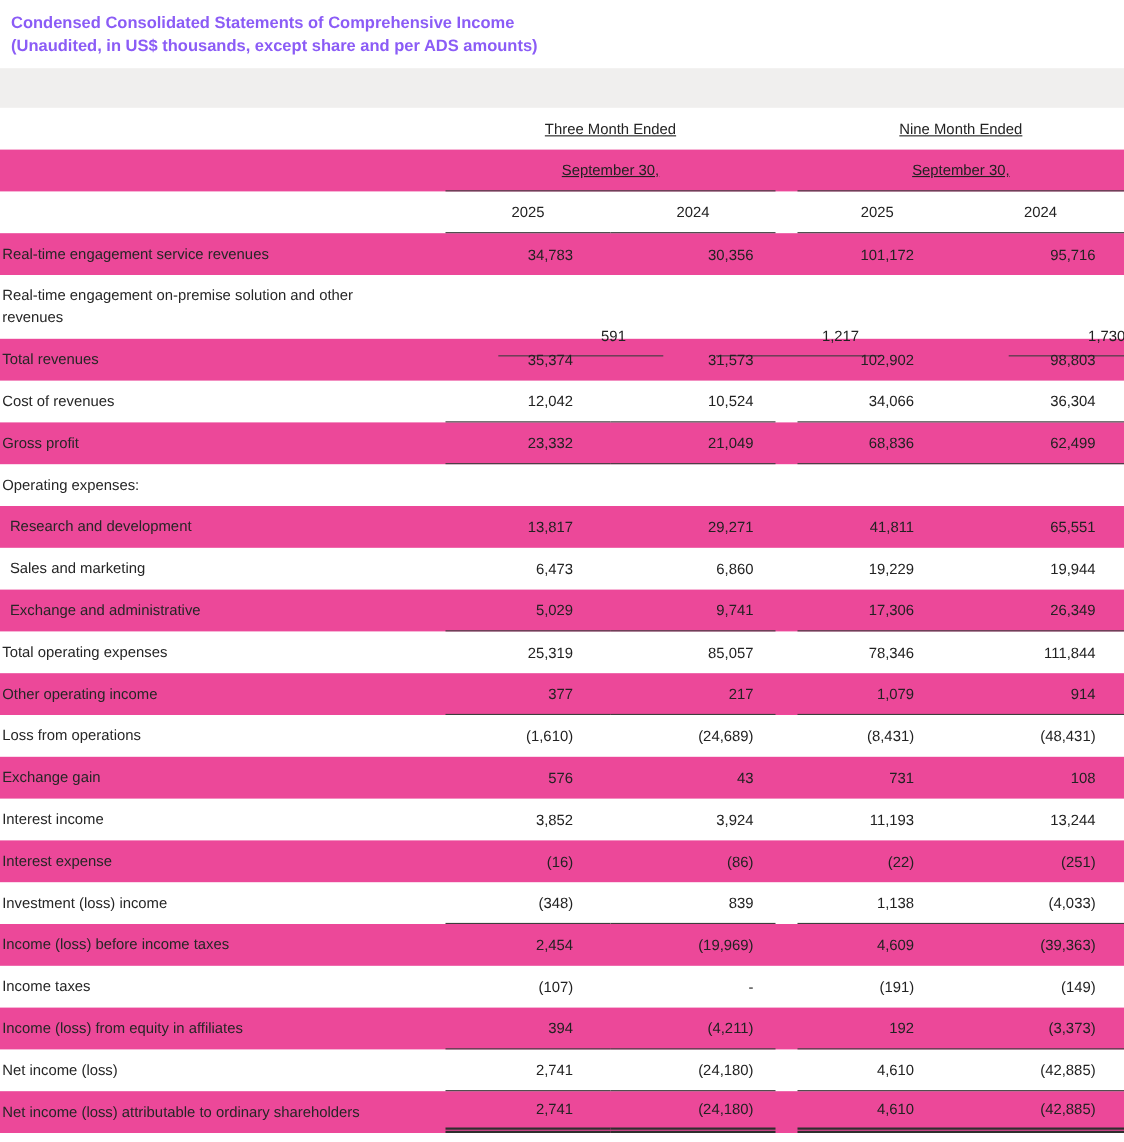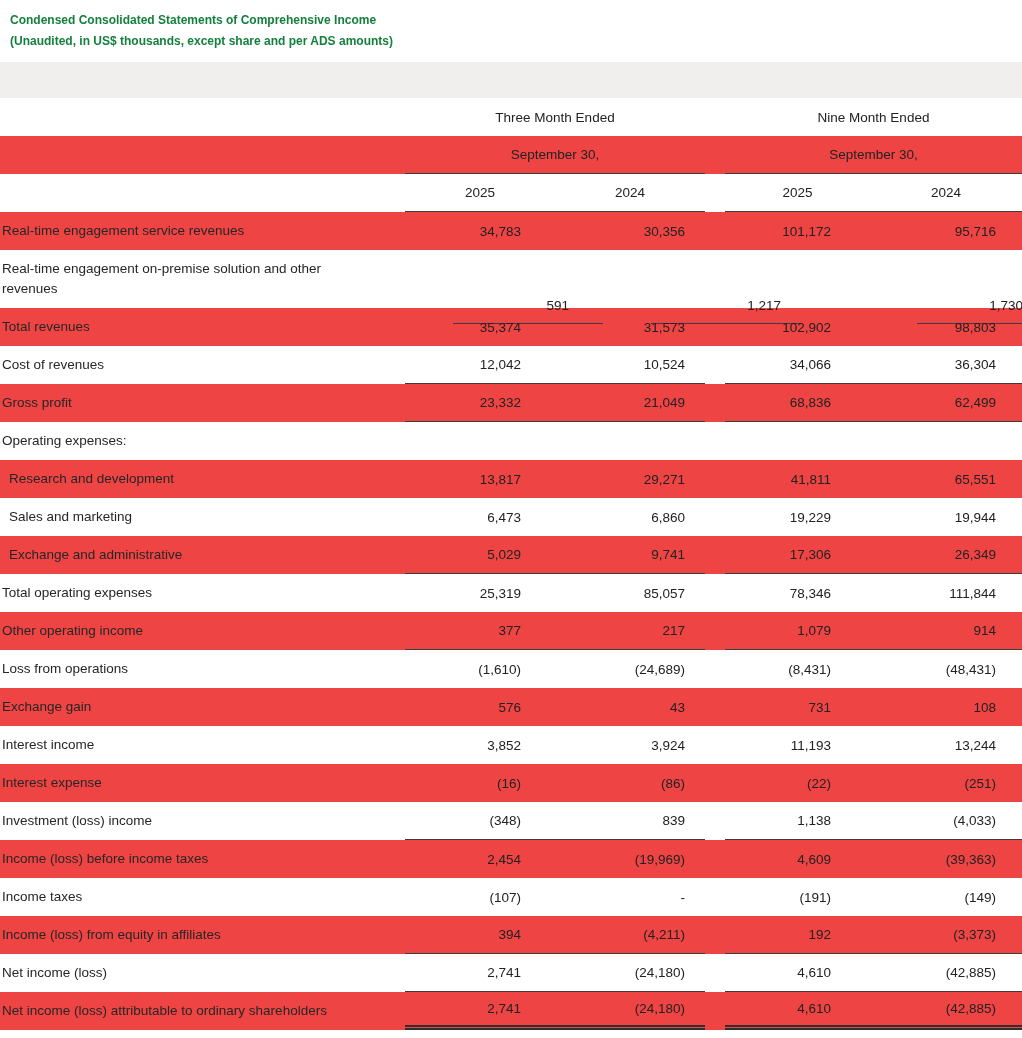--- a/index.html
+++ b/index.html
@@ -5,33 +5,33 @@
   html,body{margin:0;padding:0;background:#ffffff;}
   body{
     width:1022px;height:1038px;
     font-family:"Liberation Sans","DejaVu Sans",sans-serif;
     color:#1f1f1f;
     -webkit-font-smoothing:antialiased;
   }
   .page{width:1022px;}
   .doc-title{padding:10px 0 10px 10px;}
   .doc-title .t1,.doc-title .t2{
-    font-size:12px;font-weight:700;line-height:21px;color:#15803d;
+    font-size:15px;font-weight:700;line-height:21px;color:#8b5cf6;
   }
   .band{height:36px;background:#f0efee;}
 
   .row{
     display:grid;
     grid-template-columns:405px 150px 150px 20px 145px 152px;
     min-height:38px;
     box-sizing:border-box;
     font-size:13.5px;
   }
-  .row.span-hdr{grid-template-columns:405px 300px 20px 297px;}
-  .row.stripe{background:#ef4444;}
+  .row.span-hdr{grid-template-columns:405px 300px 20px 297px;text-decoration:underline;}
+  .row.stripe{background:#ec4899;}
   .cell{
     display:flex;align-items:center;box-sizing:border-box;min-height:100%;
   }
   .cell.label{padding-left:2px;padding-right:40px;line-height:20px;color:#262626;}
   .cell.label.indent{padding-left:9px;}
   .cell.num{justify-content:flex-end;color:#222;}
   .cell.c1{padding-right:34px;}
   .cell.c2{padding-right:20px;}
   .cell.c3{padding-right:39px;}
   .cell.c4{padding-right:26px;}

